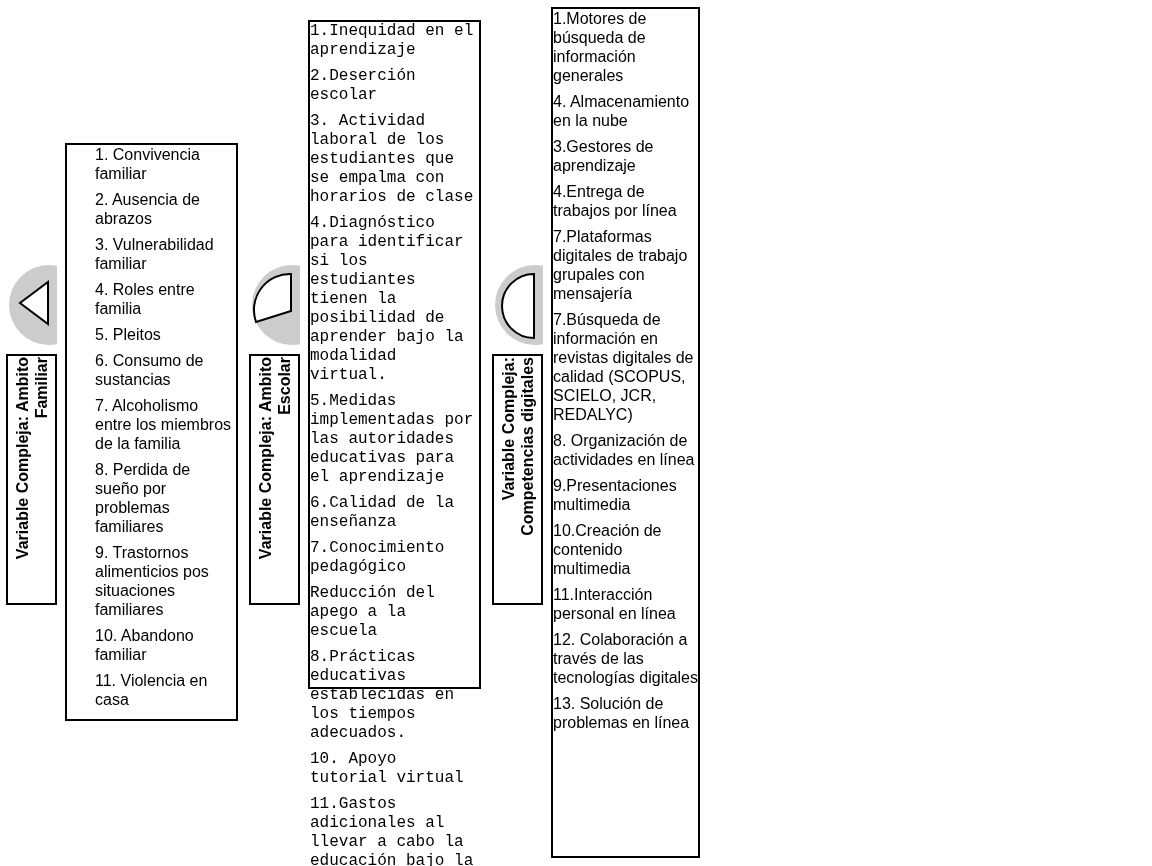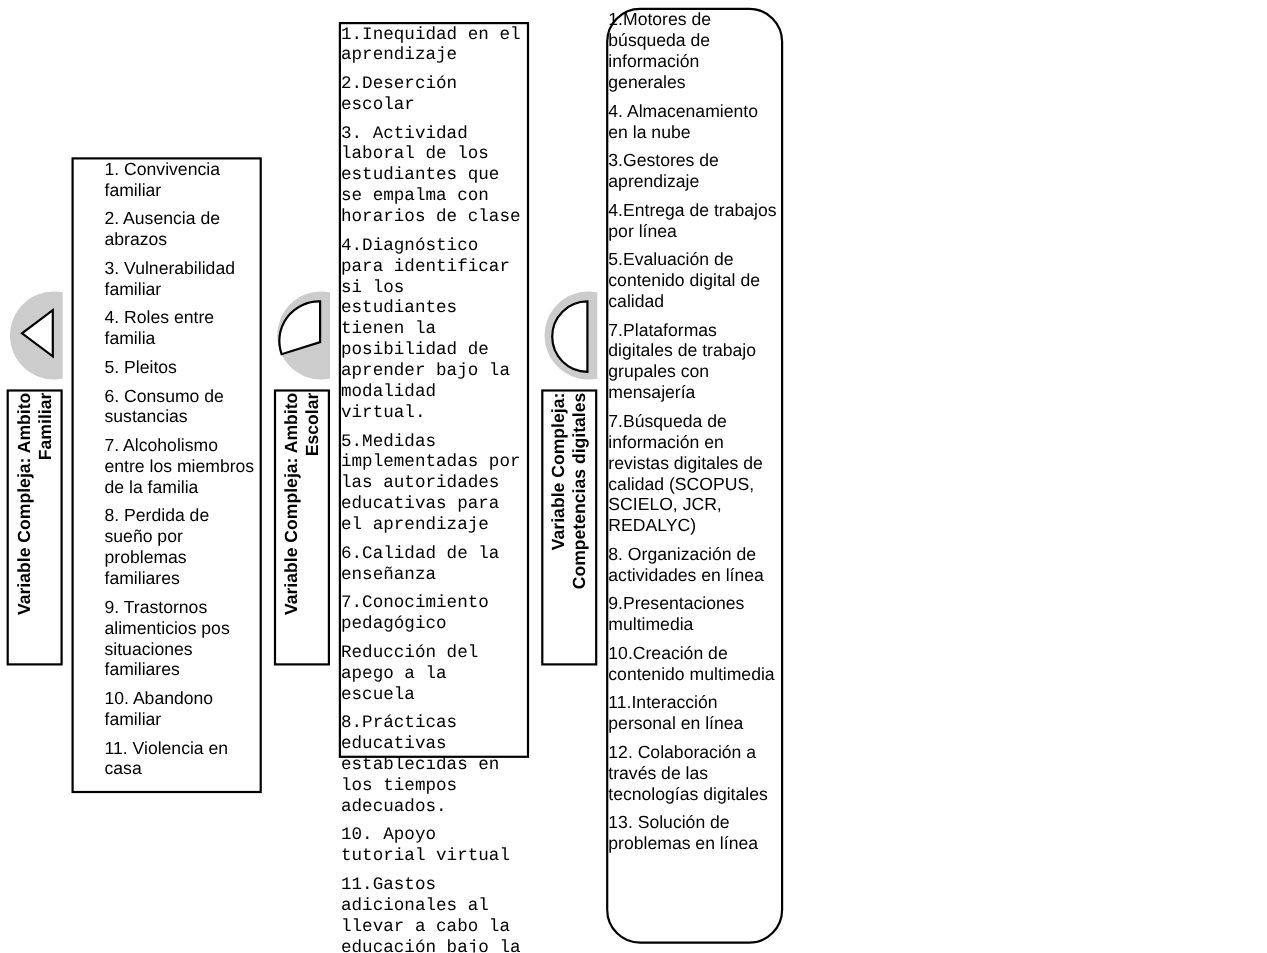--- a/index.html
+++ b/index.html
@@ -68,27 +68,26 @@
 </div>
 
 <div>
   <svg class="pie" style="left:491px;top:262px;" width="52" height="86" viewBox="0 0 52 86">
     <circle cx="44" cy="43" r="40" fill="#cccccc"></circle>
     <path d="M43,12 L43,76 A32,32 0 0 1 43,12 Z" fill="#ffffff" stroke="#000" stroke-width="2"></path>
   </svg>
   <div class="label-box" style="left:492px;top:354px;width:51px;height:251px;">
     <div class="label-text">Variable Compleja: Competencias digitales</div>
   </div>
-  <div class="list-box" style="left:551px;top:7px;width:161px;height:851px;border-radius:31px;">
+  <div class="list-box" style="left:551px;top:7px;width:149px;height:851px;">
     <ul>
       <li>1.Motores de búsqueda de información generales</li>
       <li>4. Almacenamiento en la nube</li>
       <li>3.Gestores de aprendizaje</li>
       <li>4.Entrega de trabajos por línea</li>
-      <li>5.Evaluación de contenido digital de calidad</li>
       <li>7.Plataformas digitales de trabajo grupales con mensajería</li>
       <li>7.Búsqueda de información en revistas digitales de calidad (SCOPUS, SCIELO, JCR, REDALYC)</li>
       <li>8. Organización de actividades en línea</li>
       <li>9.Presentaciones multimedia</li>
       <li>10.Creación de contenido multimedia</li>
       <li>11.Interacción personal en línea</li>
       <li>12. Colaboración a través de las tecnologías digitales</li>
       <li>13. Solución de problemas en línea</li>
     </ul>
   </div>

